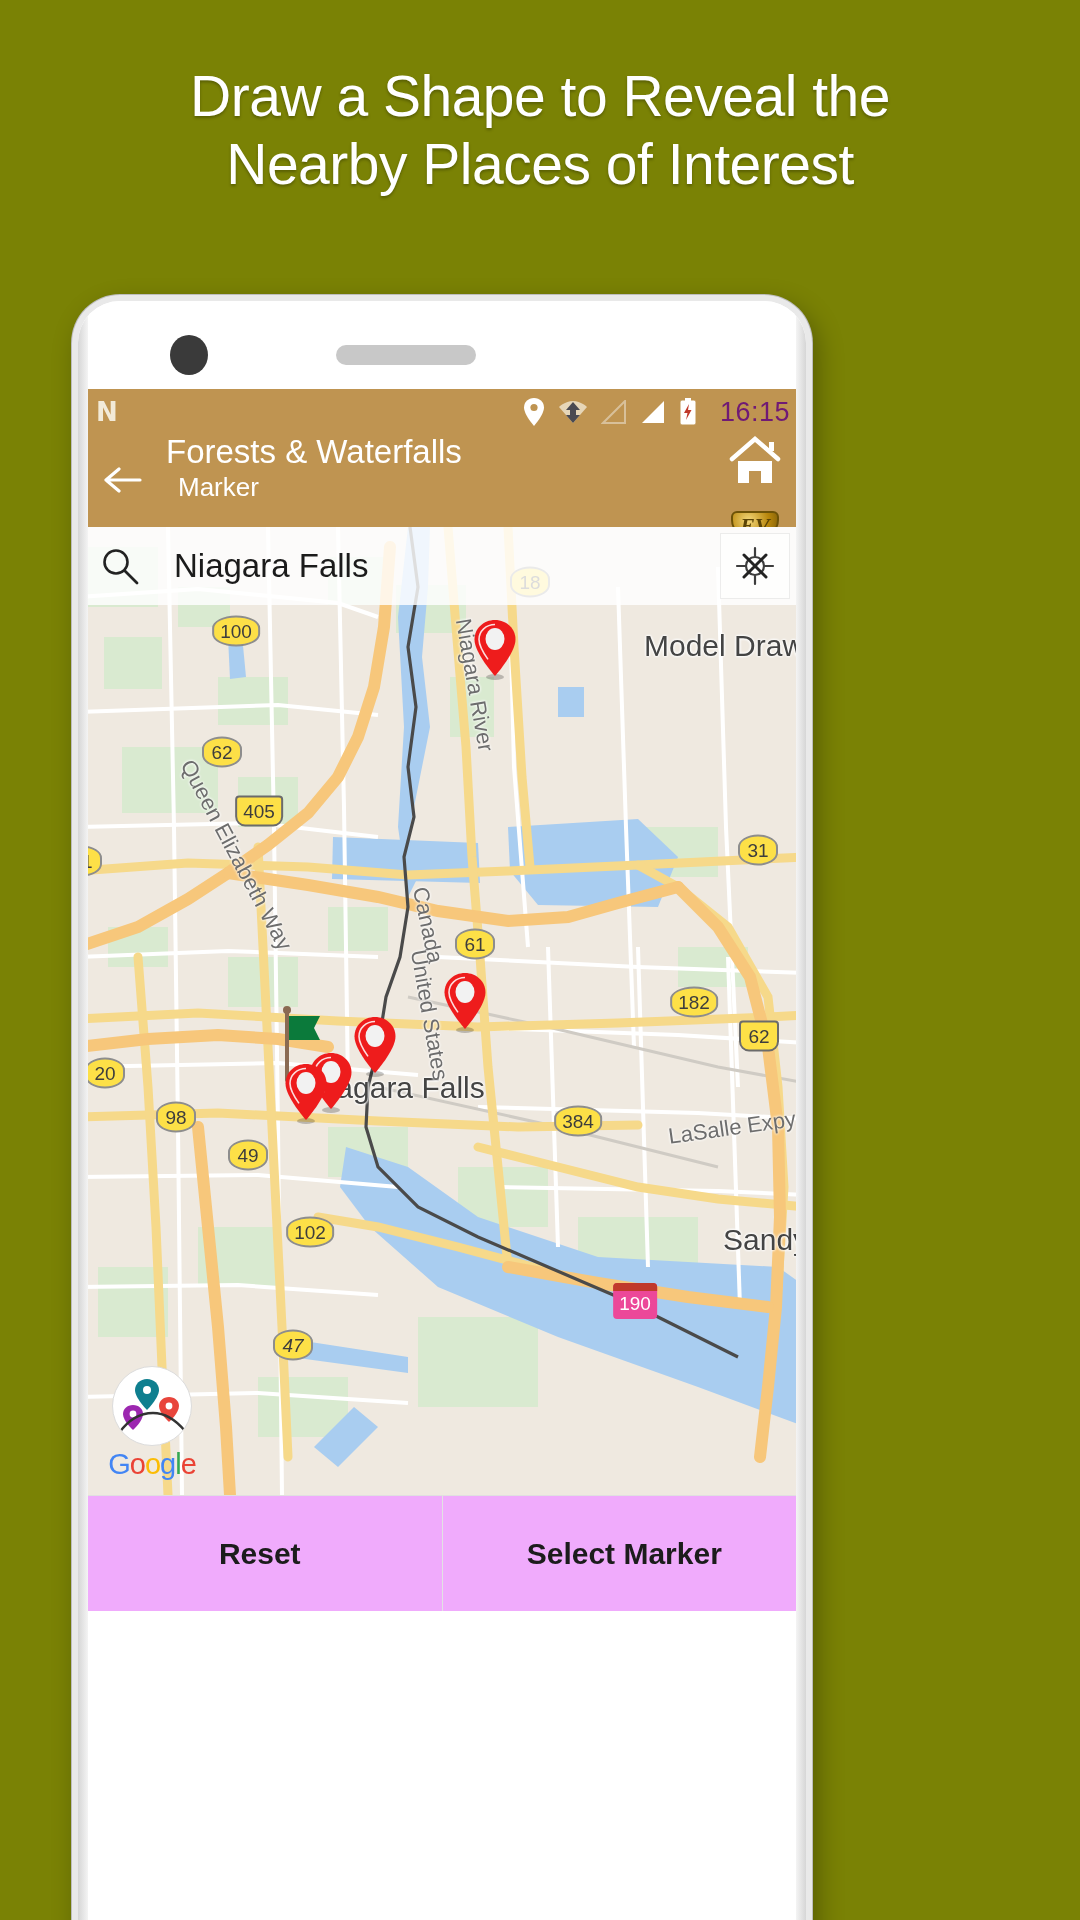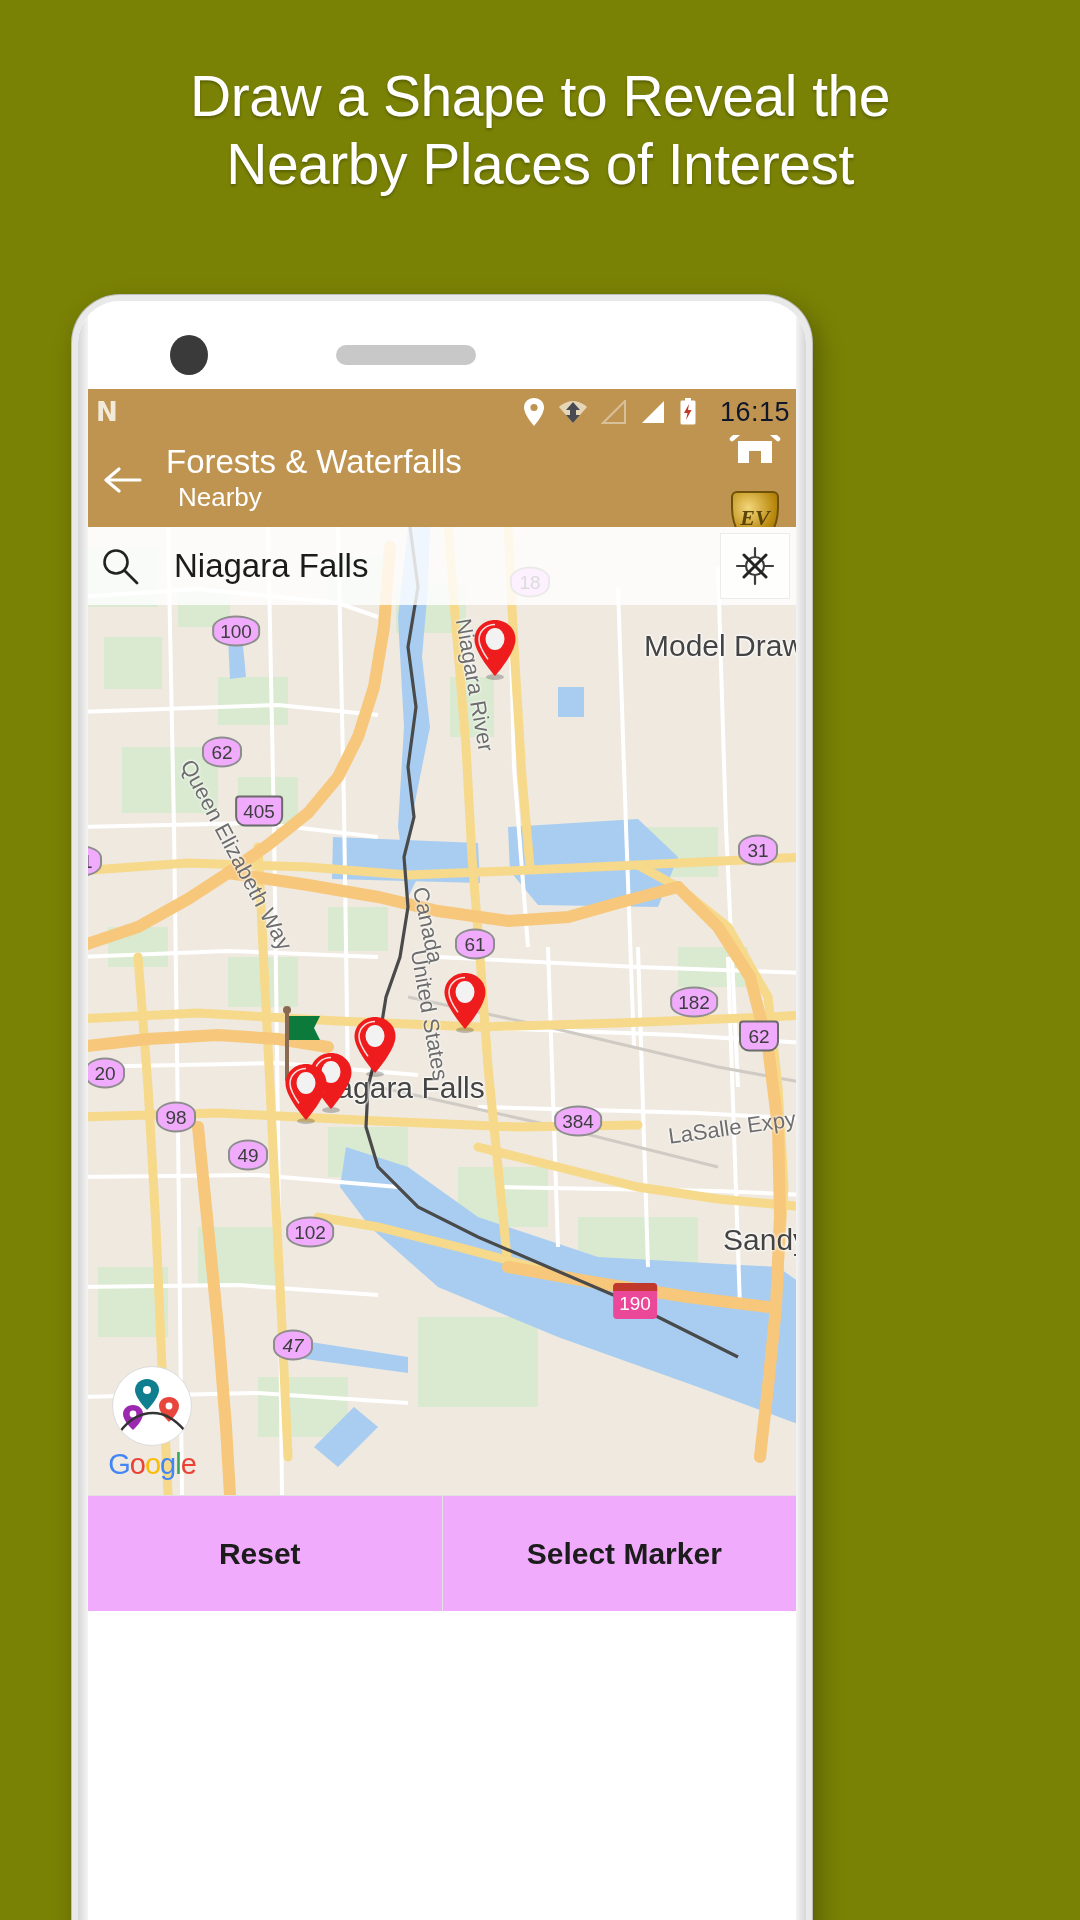--- a/index.html
+++ b/index.html
@@ -83,28 +83,28 @@
     font-size: 26px; font-weight: bold; color: #f2ead8;
     letter-spacing: 0; line-height: 1;
     font-family: "DejaVu Sans", sans-serif;
   }
   .sb-right {
     margin-left: auto;
     display: flex; align-items: center; gap: 13px;
   }
   .sb-icon { display: block; }
   .sb-time {
-    font-size: 27px; color: #0f172a; margin-left: 10px; letter-spacing: .5px;
+    font-size: 27px; color: #701a75; margin-left: 10px; letter-spacing: .5px;
   }
 
   
   .toolbar {
     height: 92px;
     background: #bf9451;
-    display: flex; align-items: center;
+    display: flex; 
     padding: 0 18px 2px 20px;
     color: #fff;
   }
   .back-arrow { width: 52px; flex: none; display:flex; align-items:center; justify-content:center; }
   .tb-titles { margin-left: 16px; flex: 1; }
   .tb-title { font-size: 33px; line-height: 1.05; color: #fff; }
   .tb-sub { font-size: 26px; line-height: 1.35; color: #fff; padding-left: 12px; }
   .tb-actions { display: flex; align-items: center; gap: 20px; padding-right: 6px; flex-direction: column; }
   .shield-badge {
     width: 48px; height: 54px;
@@ -171,21 +171,21 @@
   .map-label {
     position: absolute; z-index: 12;
     font-size: 27px; color: #5a5a5a;
     font-family: "Liberation Sans", sans-serif;
     white-space: nowrap;
     text-shadow: 0 0 3px #fff, 0 0 3px #fff, 0 0 3px #fff;
   }
   .map-label.big { font-size: 30px; color: #444; }
   .shield {
     position: absolute; z-index: 12;
-    background: #f0abfc; border: 2px solid #8d8d8d; border-radius: 5px;
+    background: #fde047; border: 2px solid #8d8d8d; border-radius: 5px;
     font-size: 19px; color: #3d3d3d; line-height: 1;
     padding: 4px 6px; font-family: "Liberation Sans", sans-serif;
     transform: translate(-50%,-50%);
     min-width: 40px; text-align: center;
   }
   .shield.round { border-radius: 50%/40%; }
   .shield.us {
     border-color: #6b6b6b; border-radius: 4px 4px 10px 10px;
   }
   .shield.i90 {
@@ -265,21 +265,21 @@
     </div>
 
     <div class="toolbar">
       <div class="back-arrow">
         <svg width="40" height="30" viewBox="0 0 40 30">
           <path d="M2 15h34M2 15l13-11M2 15l13 11" fill="none" stroke="#fff" stroke-width="3.2" stroke-linecap="round" stroke-linejoin="round"></path>
         </svg>
       </div>
       <div class="tb-titles">
         <div class="tb-title">Forests &amp; Waterfalls</div>
-        <div class="tb-sub">Nearby</div>
+        <div class="tb-sub">Marker</div>
       </div>
       <div class="tb-actions">
         <div>
           <svg width="54" height="52" viewBox="0 0 54 52">
             <path d="M4 24L27 4l23 20" fill="none" stroke="#fff" stroke-width="4.5" stroke-linecap="round"></path>
             <path d="M41 7h5v9h-5z" fill="#fff"></path>
             <path d="M10 26h34v22H33V36h-12v12H10z" fill="#fff"></path>
           </svg>
         </div>
         <div class="shield-badge">EV</div>

